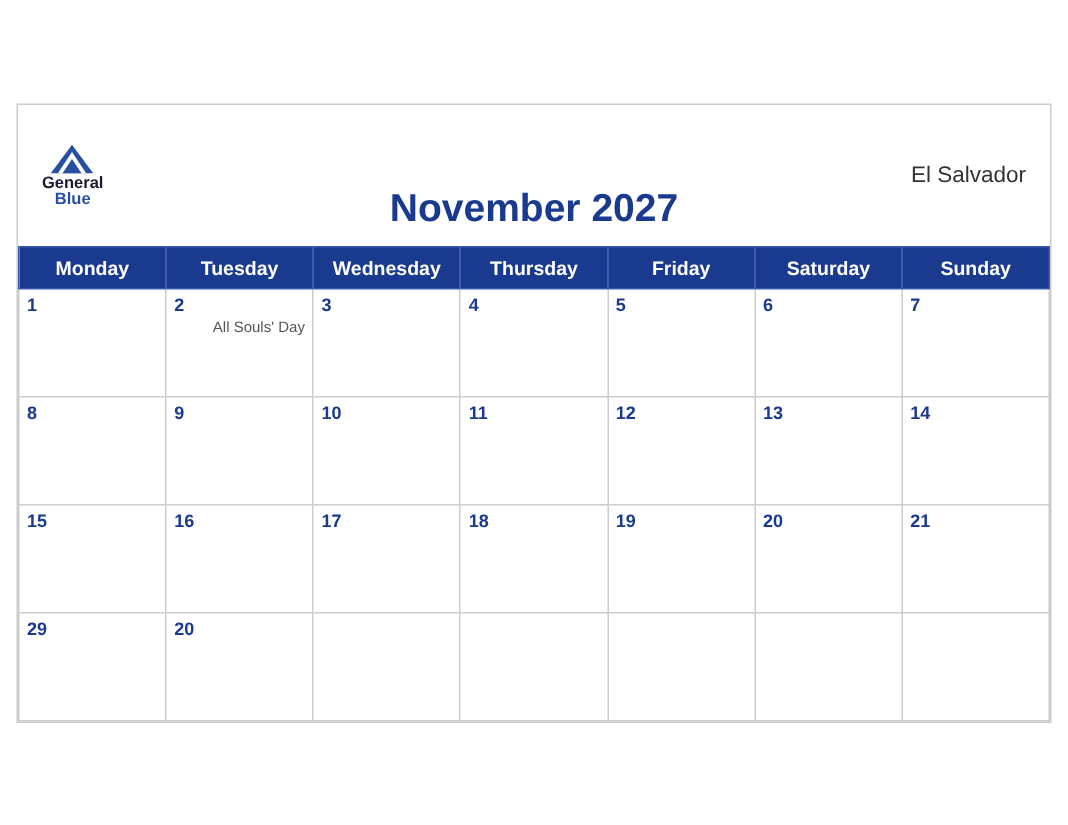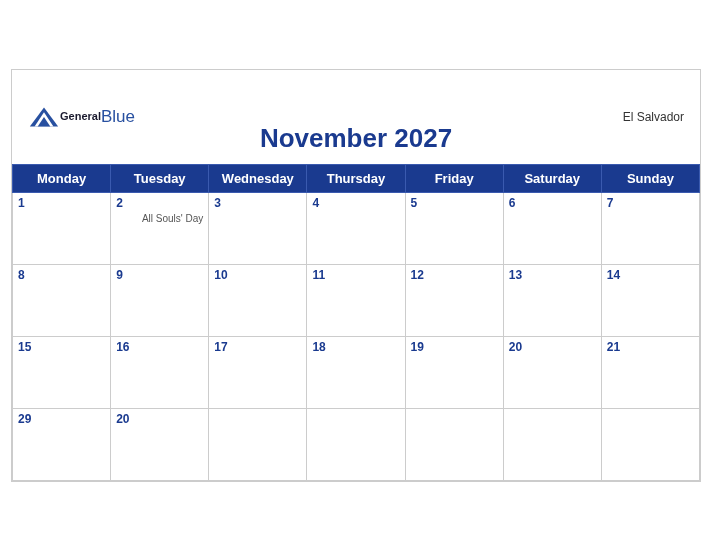--- a/index.html
+++ b/index.html
@@ -24,52 +24,52 @@
       padding: 10px 16px;
       position: relative;
       background: #fff;
     }
     .logo-area {
       position: absolute;
       left: 16px;
       top: 50%;
       transform: translateY(-50%);
       display: flex;
-      flex-direction: row;
+      flex-direction: column;
       align-items: center;
     }
     .logo-text-general {
       font-size: 11px;
       color: #1a1a2e;
       font-weight: bold;
       line-height: 1;
     }
     .logo-text-blue {
-      font-size: 17px;
+      font-size: 11px;
       color: #2850a0;
-      font-weight: normal;
+      font-weight: bold;
       line-height: 1;
     }
     .logo-icon {
       width: 32px;
       height: 22px;
     }
     .calendar-title {
       font-size: 26px;
       font-weight: bold;
       color: #1a3a8f;
       text-align: center;
       margin-top: 43px;
     }
     .country-label {
       position: absolute;
       right: 16px;
       top: 50%;
       transform: translateY(-50%);
-      font-size: 12px;
+      font-size: 15px;
       color: #333;
     }
     .calendar-grid {
       width: 100%;
       border-collapse: collapse;
       padding-left: 48px;
     }
     .calendar-grid th {
       background: #1a3a8f;
       color: #fff;

